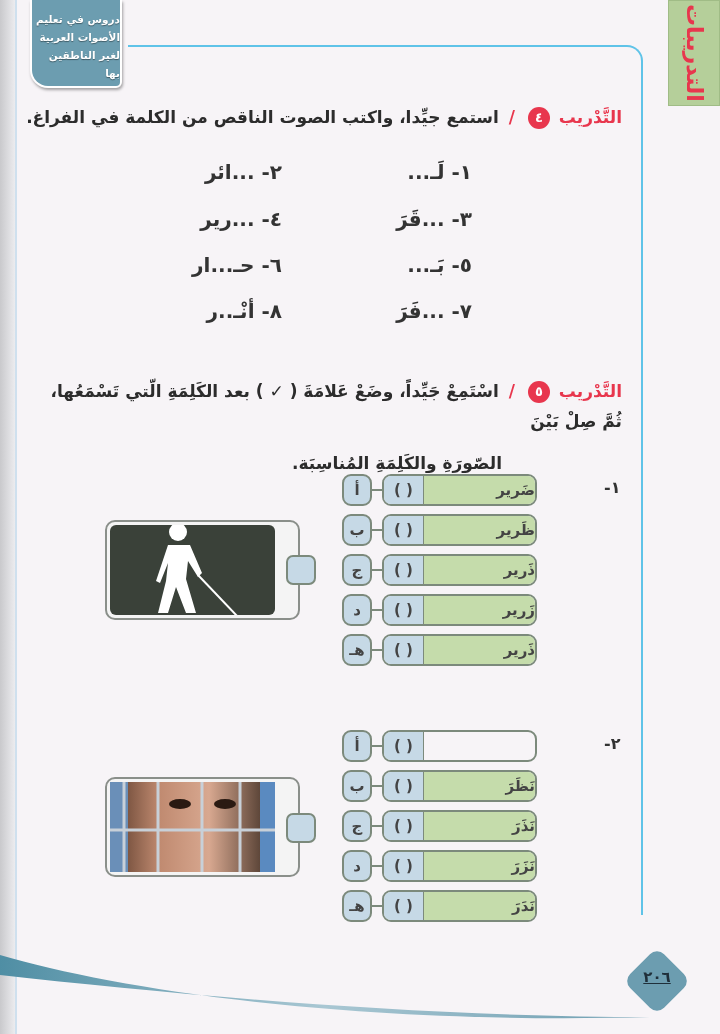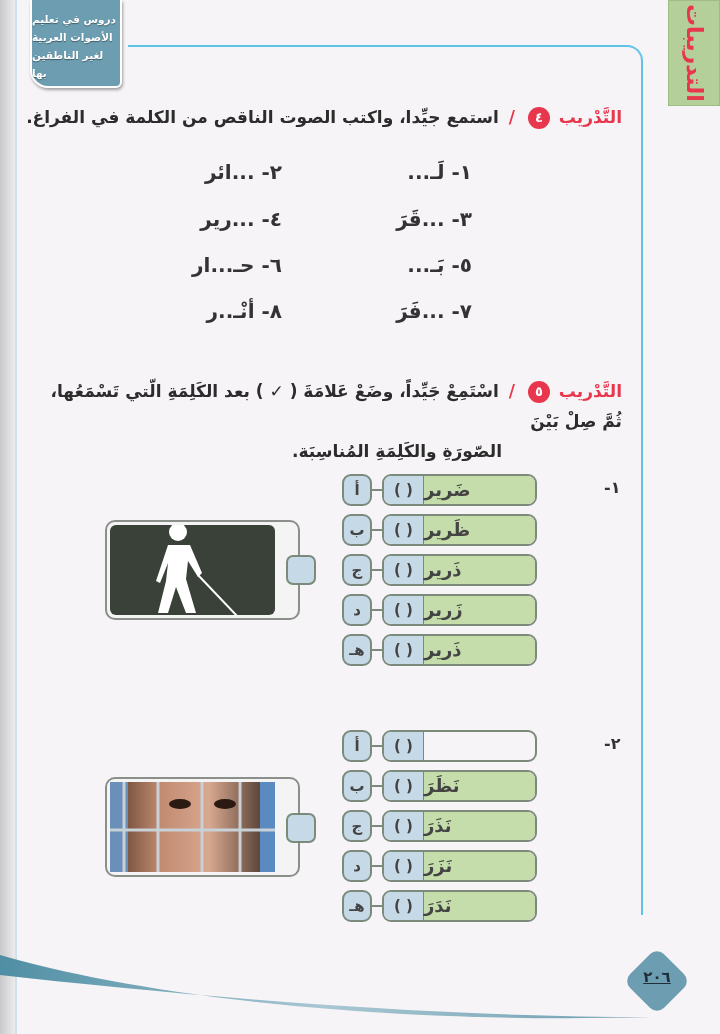--- a/index.html
+++ b/index.html
@@ -15,21 +15,21 @@
     position: absolute; left: 0; top: 0; width: 16px; height: 1034px;
     background: linear-gradient(to right, #c9c9cc, #eeeef1);
   }
   .spine-line { position: absolute; left: 15px; top: 0; width: 2px; height: 1034px; background: #cfe0ee; }
   .book-badge {
     position: absolute; left: 30px; top: 0; width: 92px; height: 88px;
     background: #6c9db0; border: 2px solid #fff; border-top: none;
     border-radius: 0 0 6px 18px;
     box-shadow: 1px 2px 3px rgba(0,0,0,.35);
     color: #fff; font-weight: bold; font-size: 10.5px; line-height: 18px;
-    text-align: left; padding-top: 10px; direction: rtl;
+    text-align: right; padding-top: 10px; direction: rtl;
     text-shadow: 0 1px 1px rgba(0,0,0,.4);
   }
   .frame {
     position: absolute; left: 128px; top: 45px; width: 515px; height: 870px;
     border-top: 2px solid #5fc3e8; border-right: 2px solid #5fc3e8;
     border-top-right-radius: 16px;
   }
   .section-tab {
     position: absolute; left: 668px; top: 0; width: 52px; height: 106px;
     background: #b5cf9a; border: 1px solid #a0bc86;
@@ -61,22 +61,22 @@
   .word-box {
     position: absolute; top: 0; left: 40px; width: 155px; height: 32px;
     border: 2px solid #7c8a7c; border-radius: 9px; overflow: hidden;
     display: flex;
   }
   .check-cell {
     width: 40px; background: #c6d9e6; border-right: 1px solid #7c8a7c;
     font-size: 15px; font-weight: bold; color: #444; text-align: center; line-height: 28px;
   }
   .word-cell {
-    flex: 1; background: #c5dcab; font-size: 18px; font-weight: bold; color: #444;
-    text-align: left; line-height: 28px; direction: rtl;
+    flex: 1; background: #c5dcab; font-size: 15px; font-weight: bold; color: #444;
+    text-align: right; line-height: 28px; direction: rtl;
   }
   .letter-box {
     position: absolute; top: 0; left: 0; width: 30px; height: 32px;
     background: #c6d9e6; border: 2px solid #7c8a7c; border-radius: 9px;
     font-size: 15px; font-weight: bold; color: #444; text-align: center; line-height: 28px;
   }
   .connector { position: absolute; top: 15px; left: 30px; width: 10px; height: 2px; background: #7c8a7c; }
   .pic-frame {
     position: absolute; width: 195px; height: 100px;
     border: 2px solid #8a8f8a; border-radius: 10px; background: #f4f4f4; overflow: hidden;
@@ -131,21 +131,21 @@
   <div class="fill-item" style="right:248px; top:299px;"><span>٧-</span> <span>...فَرَ</span></div>
   <div class="fill-item" style="right:438px; top:299px;"><span>٨-</span> <span>أنْـ..ر</span></div>
 
   <div class="ex-title" style="right:98px; top:376px; width:590px;">
     <div>
       <span class="ex-label">التَّدْريب</span>
       <span class="num-badge">٥</span>
       <span class="slash">/</span>
       <span>اسْتَمِعْ جَيِّداً، وضَعْ عَلامَةَ ( ✓ ) بعد الكَلِمَةِ الّتي تَسْمَعُها، ثُمَّ صِلْ بَيْنَ</span>
     </div>
-    <div style="padding-right:120px;">الصّورَةِ والكَلِمَةِ المُناسِبَة.</div>
+    <div style="padding-right:120px;margin-top:12px;">الصّورَةِ والكَلِمَةِ المُناسِبَة.</div>
   </div>
 
   <div class="group-num" style="left:604px; top:478px;">١-</div>
 
   <div class="opt-row" style="left:342px; top:474px; width:195px;">
     <div class="letter-box">أ</div>
     <div class="connector"></div>
     <div class="word-box">
       <div class="check-cell">(   )</div>
       <div class="word-cell">ضَرير</div>

